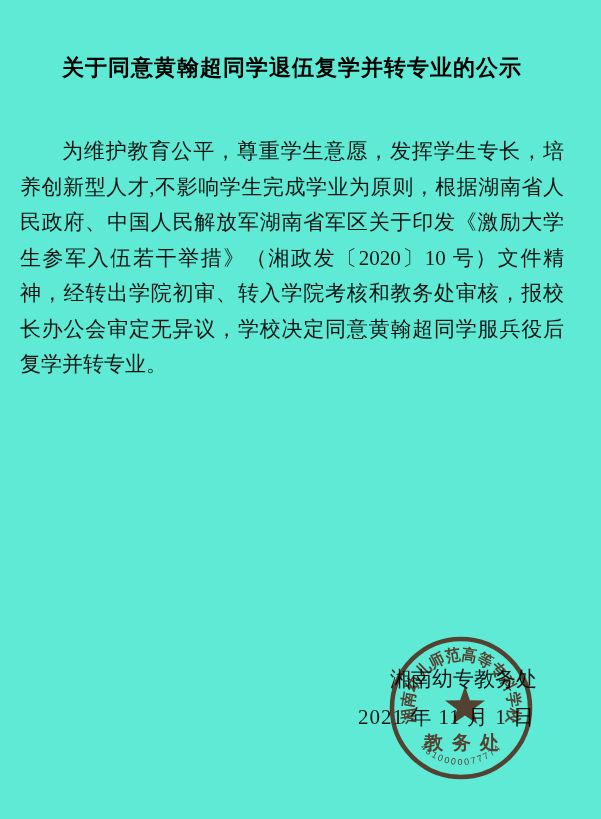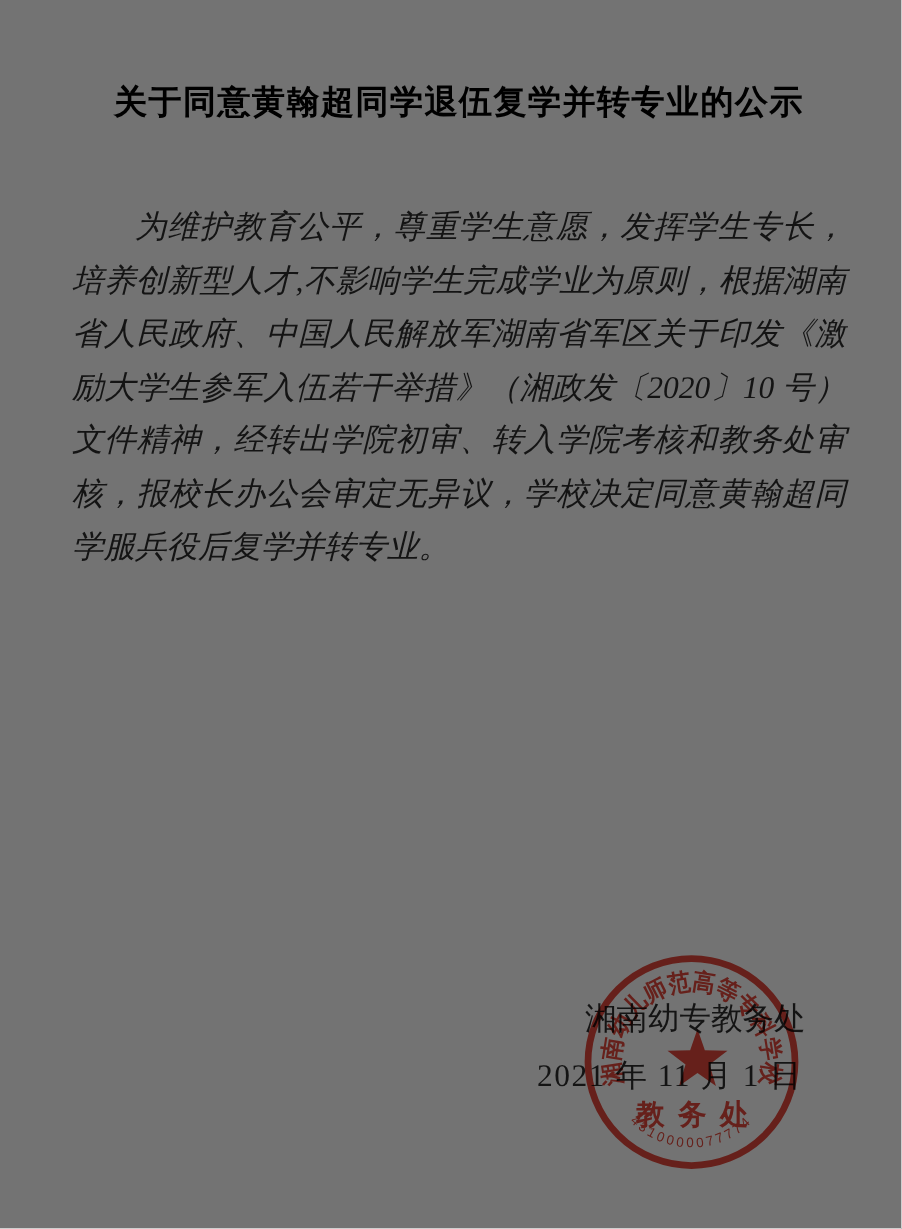--- a/index.html
+++ b/index.html
@@ -5,43 +5,42 @@
   html, body {
     margin: 0;
     padding: 0;
     background: #ffffff;
     font-family: "Liberation Serif", serif;
   }
   .page {
     position: relative;
     width: 601px;
     height: 819px;
-    background: #737373;
+    background: #5eead4;
     box-sizing: border-box;
-    padding: 54px 37px 0 48px;
+    padding: 54px 37px 0 20px;
     overflow: hidden;
     color: #0a0a0a;
   }
   .title {
     margin: 0;
     font-family: "Liberation Sans", sans-serif;
     font-size: 22px;
     line-height: 28px;
     font-weight: 700;
     text-align: center;
     letter-spacing: 1px;
     color: #000000;
   }
   .body-text {
     margin-top: 52px;
     font-size: 21px;
     line-height: 35.5px;
     text-align: justify;
     color: #141414;
-    font-style: italic;
   }
   .body-text p {
     margin: 0;
     text-indent: 2em;
   }
   .sig-line {
     position: absolute;
     top: 665px;
     right: 64px;
     font-size: 21px;

